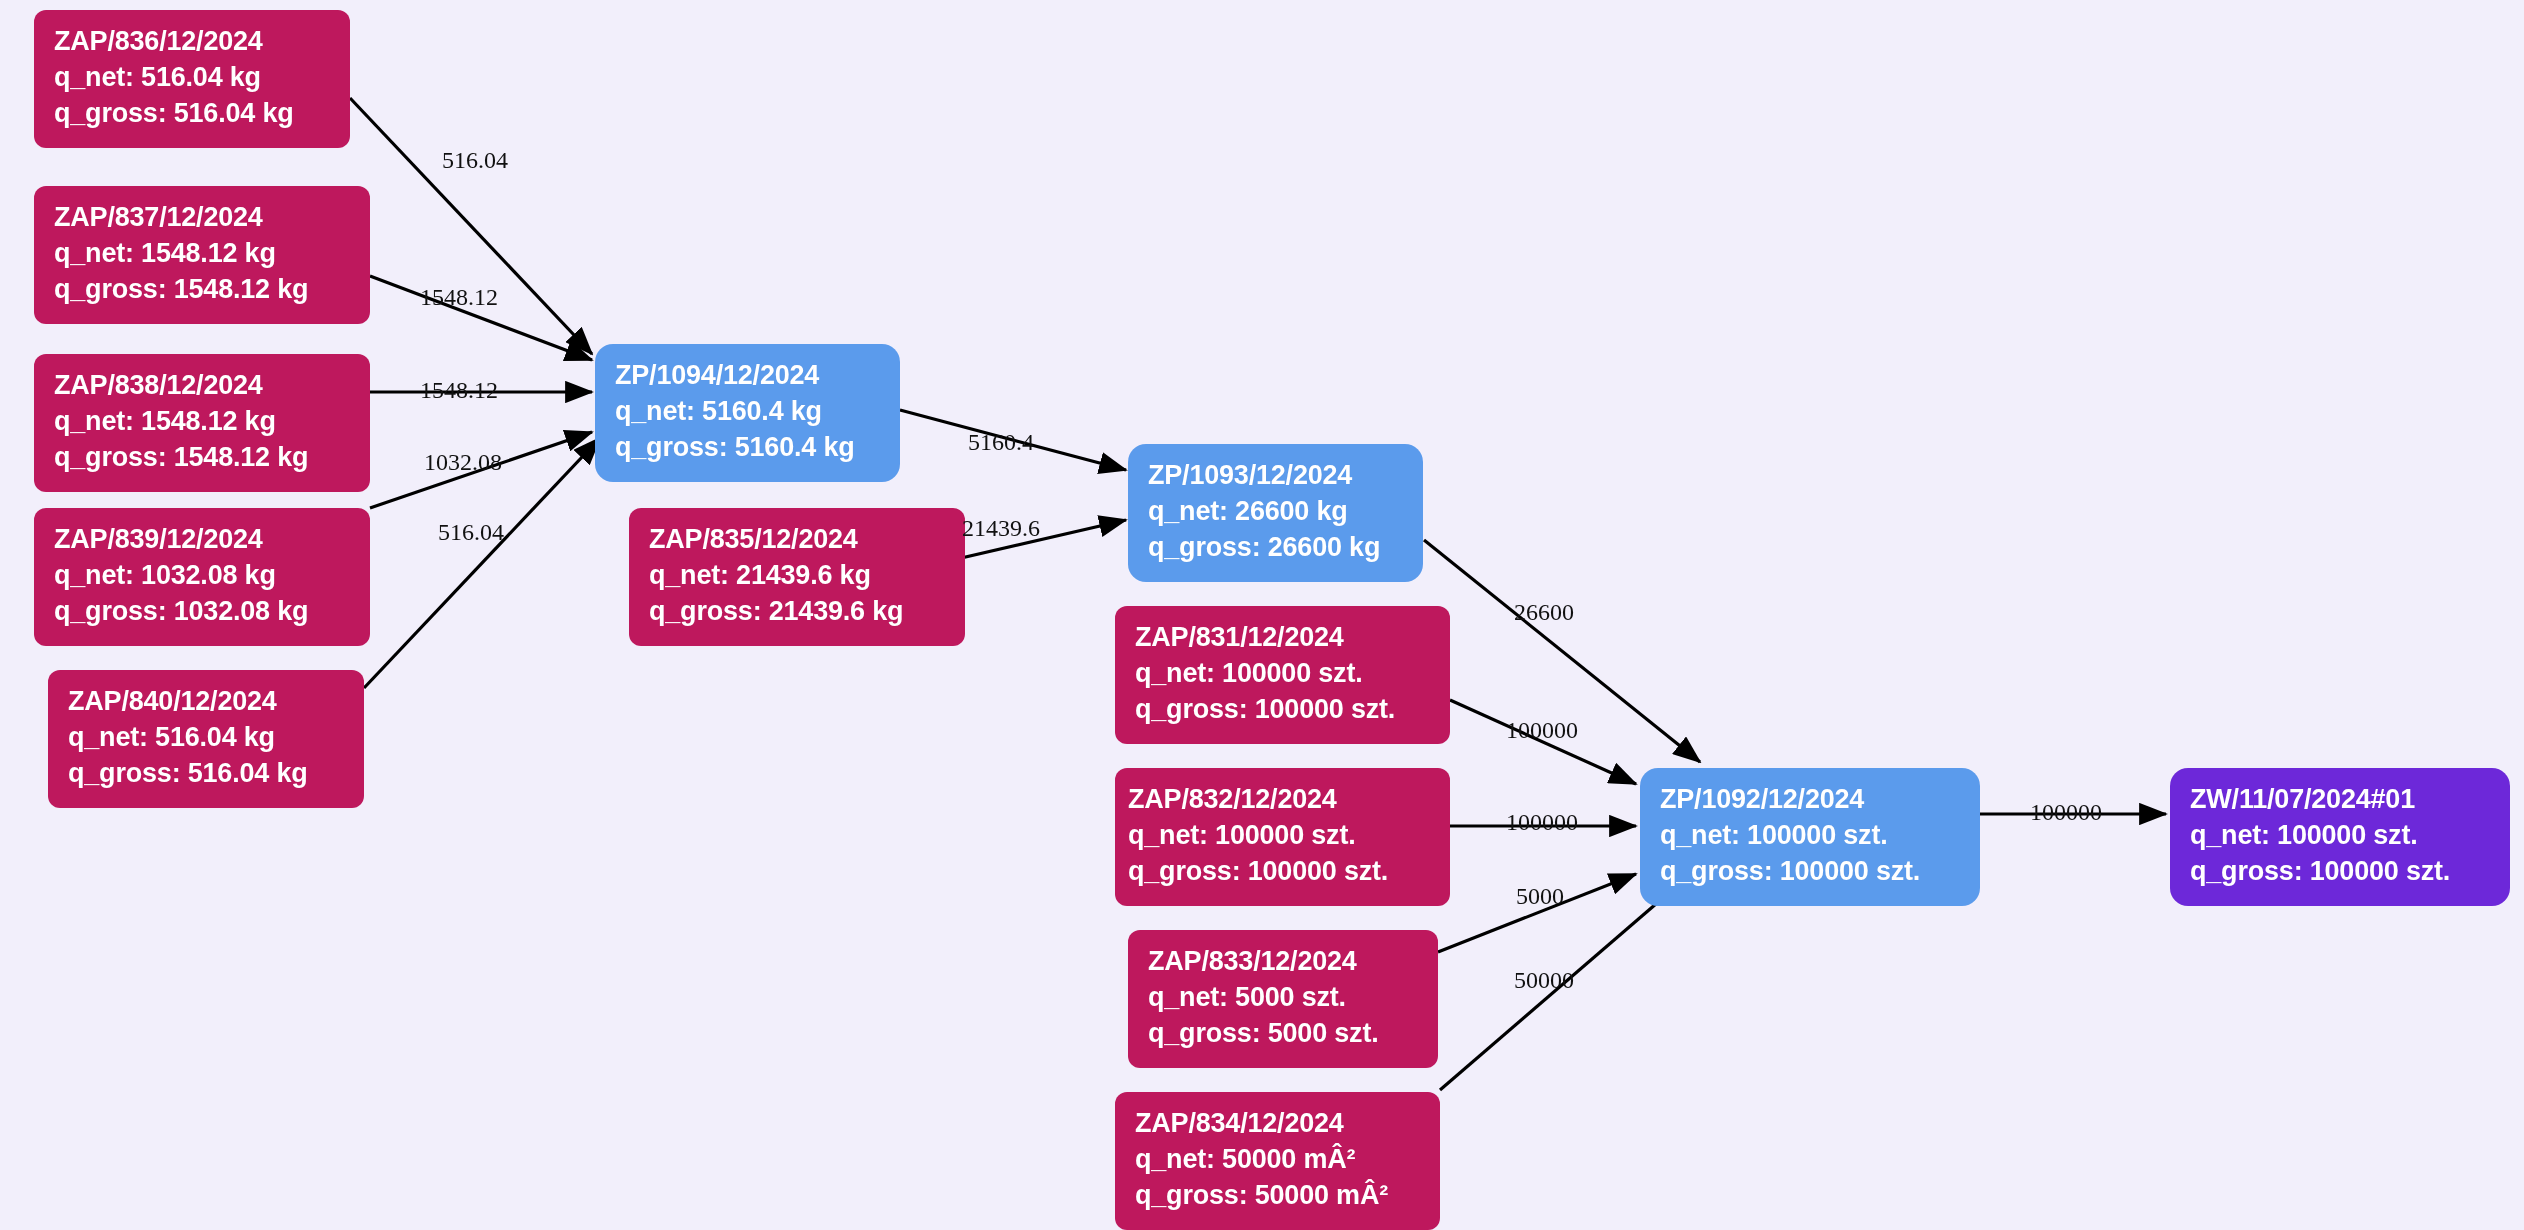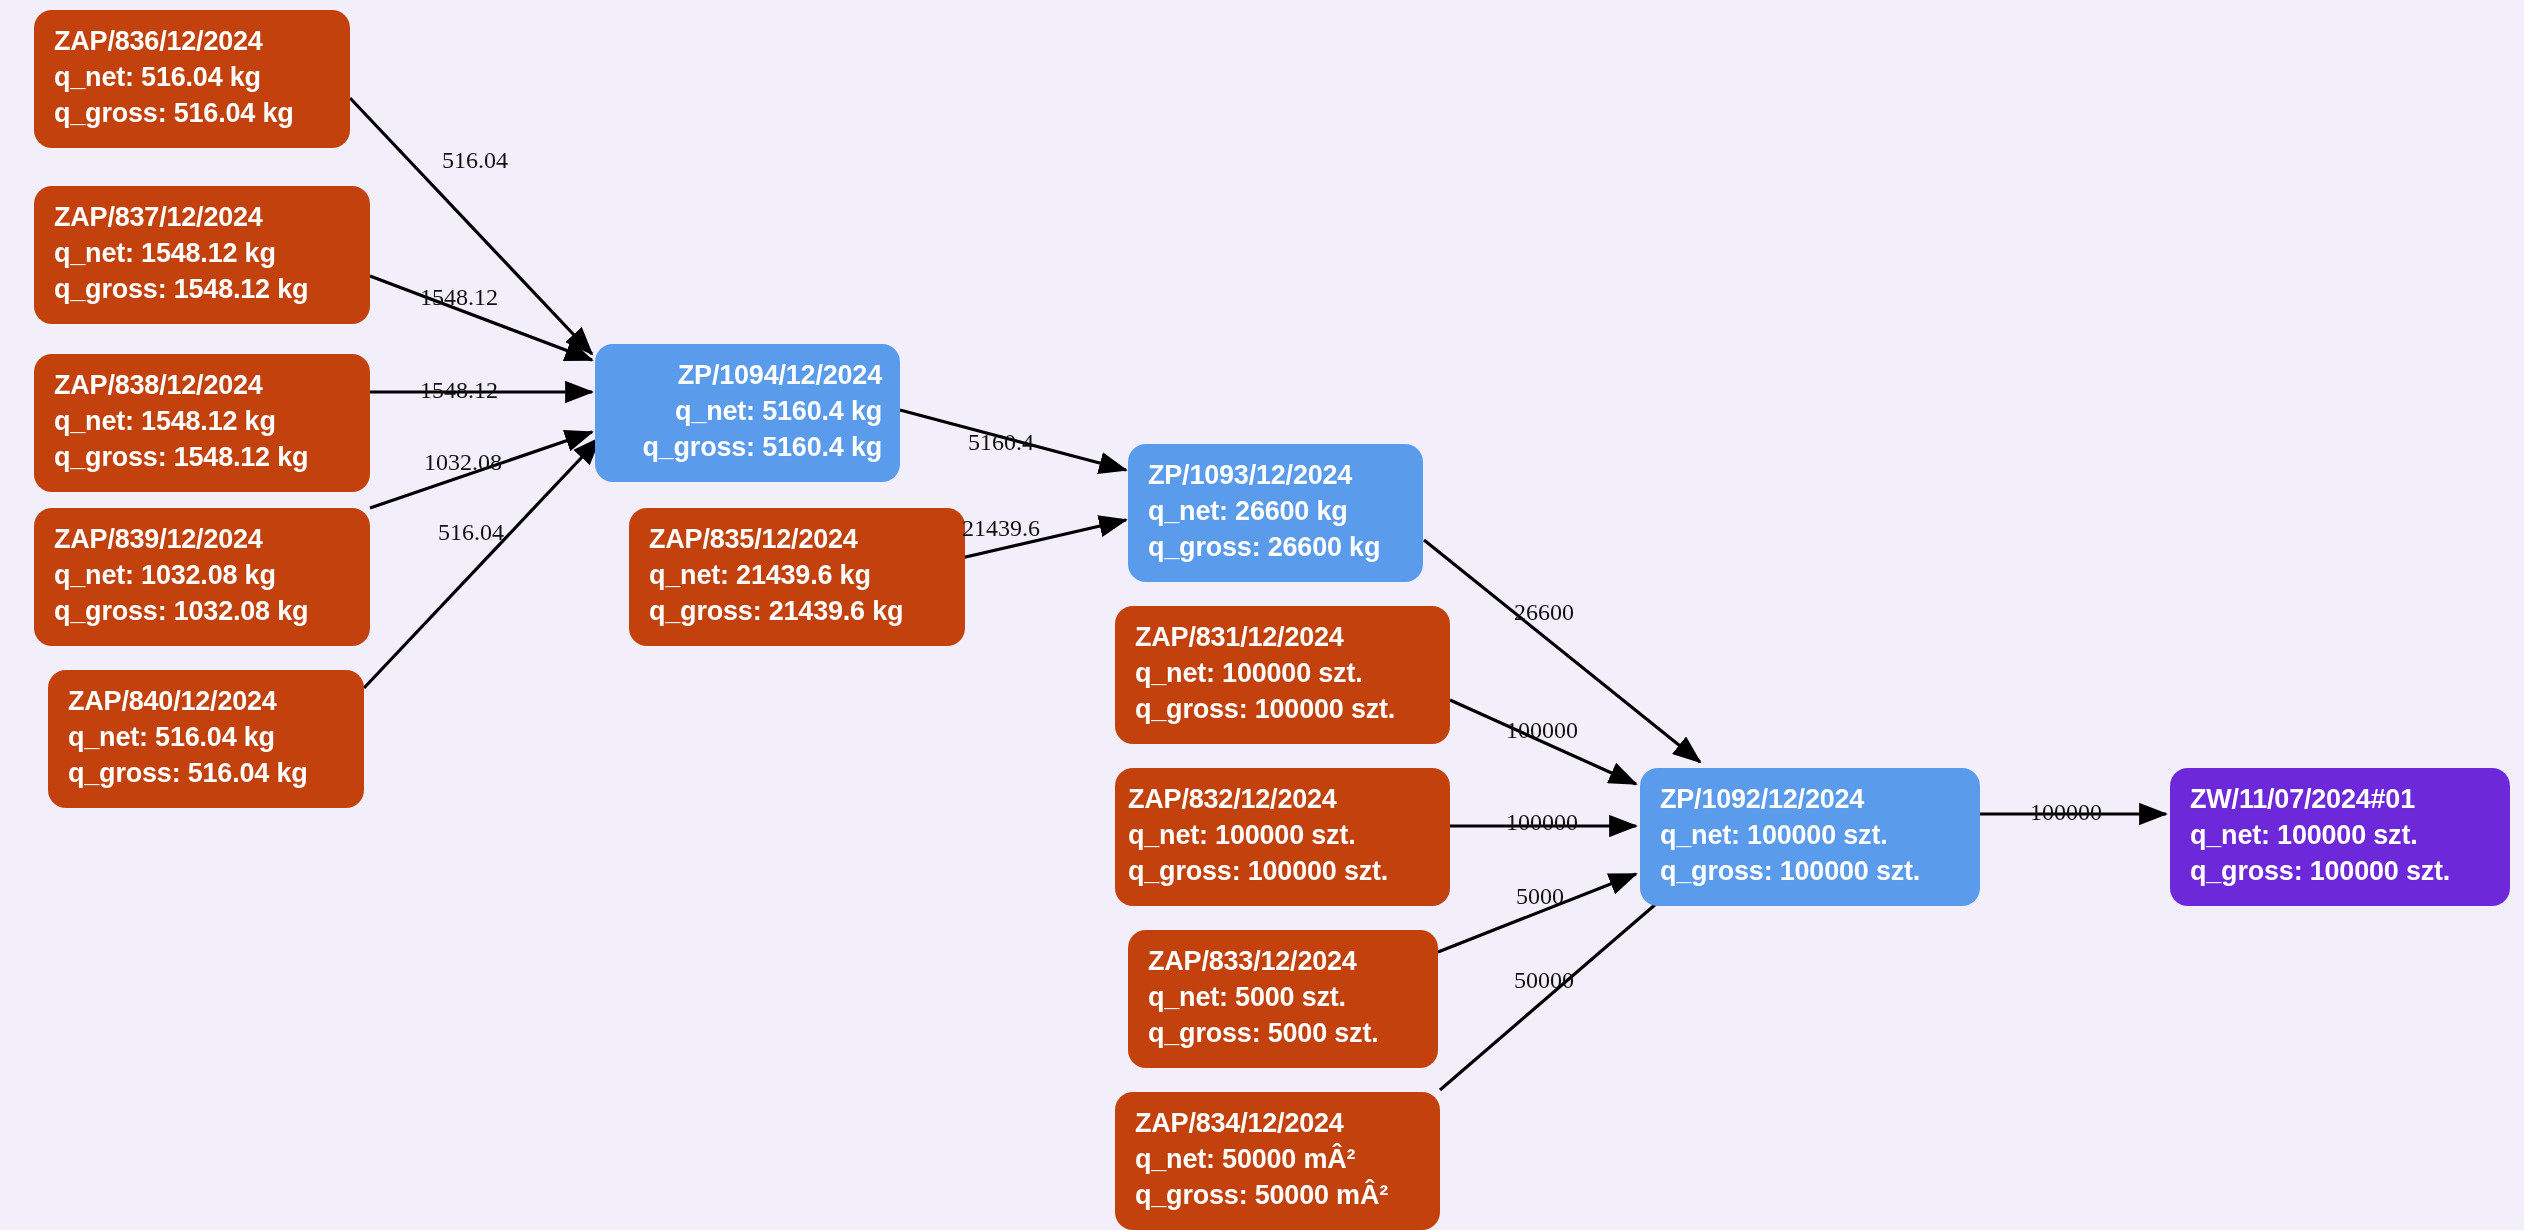--- a/index.html
+++ b/index.html
@@ -31,21 +31,21 @@
     color: #ffffff;
     font-family: "Liberation Sans", sans-serif;
     font-weight: bold;
     font-size: 27px;
     line-height: 1.33;
     letter-spacing: -0.2px;
     white-space: nowrap;
     text-shadow: 0 0 1px rgba(0,0,0,0.08);
   }
   .node .ln { display: block; }
-  .node-src  { background: #c2410c; }
+  .node-src  { background: #be185d; border-radius: 12px; }
   .node-mid  { background: #5b9bec; }
   .node-fin  { background: #6d28d9; }
   .edge-label {
     position: absolute;
     font-family: "Liberation Serif", serif;
     font-weight: normal;
     font-size: 24px;
     color: #111111;
     white-space: nowrap;
     line-height: 1;
@@ -103,21 +103,21 @@
       <div class="node node-src" style="left: 48px; top: 670px; min-width: 316px;">
         <span class="ln">ZAP/840/12/2024</span>
         <span class="ln">q_net: 516.04 kg</span>
         <span class="ln">q_gross: 516.04 kg</span>
       </div>
       <div class="node node-src" style="left: 582px; top: 508px; min-width: 336px; margin-left: 47px;">
         <span class="ln">ZAP/835/12/2024</span>
         <span class="ln">q_net: 21439.6 kg</span>
         <span class="ln">q_gross: 21439.6 kg</span>
       </div>
-      <div class="node node-mid" style="left: 595px; top: 344px; min-width: 305px; text-align: right;">
+      <div class="node node-mid" style="left: 595px; top: 344px; min-width: 305px;">
         <span class="ln">ZP/1094/12/2024</span>
         <span class="ln">q_net: 5160.4 kg</span>
         <span class="ln">q_gross: 5160.4 kg</span>
       </div>
       <div class="node node-mid" style="left: 1128px; top: 444px; min-width: 295px;">
         <span class="ln">ZP/1093/12/2024</span>
         <span class="ln">q_net: 26600 kg</span>
         <span class="ln">q_gross: 26600 kg</span>
       </div>
       <div class="node node-src" style="left: 1115px; top: 606px; min-width: 335px;">

